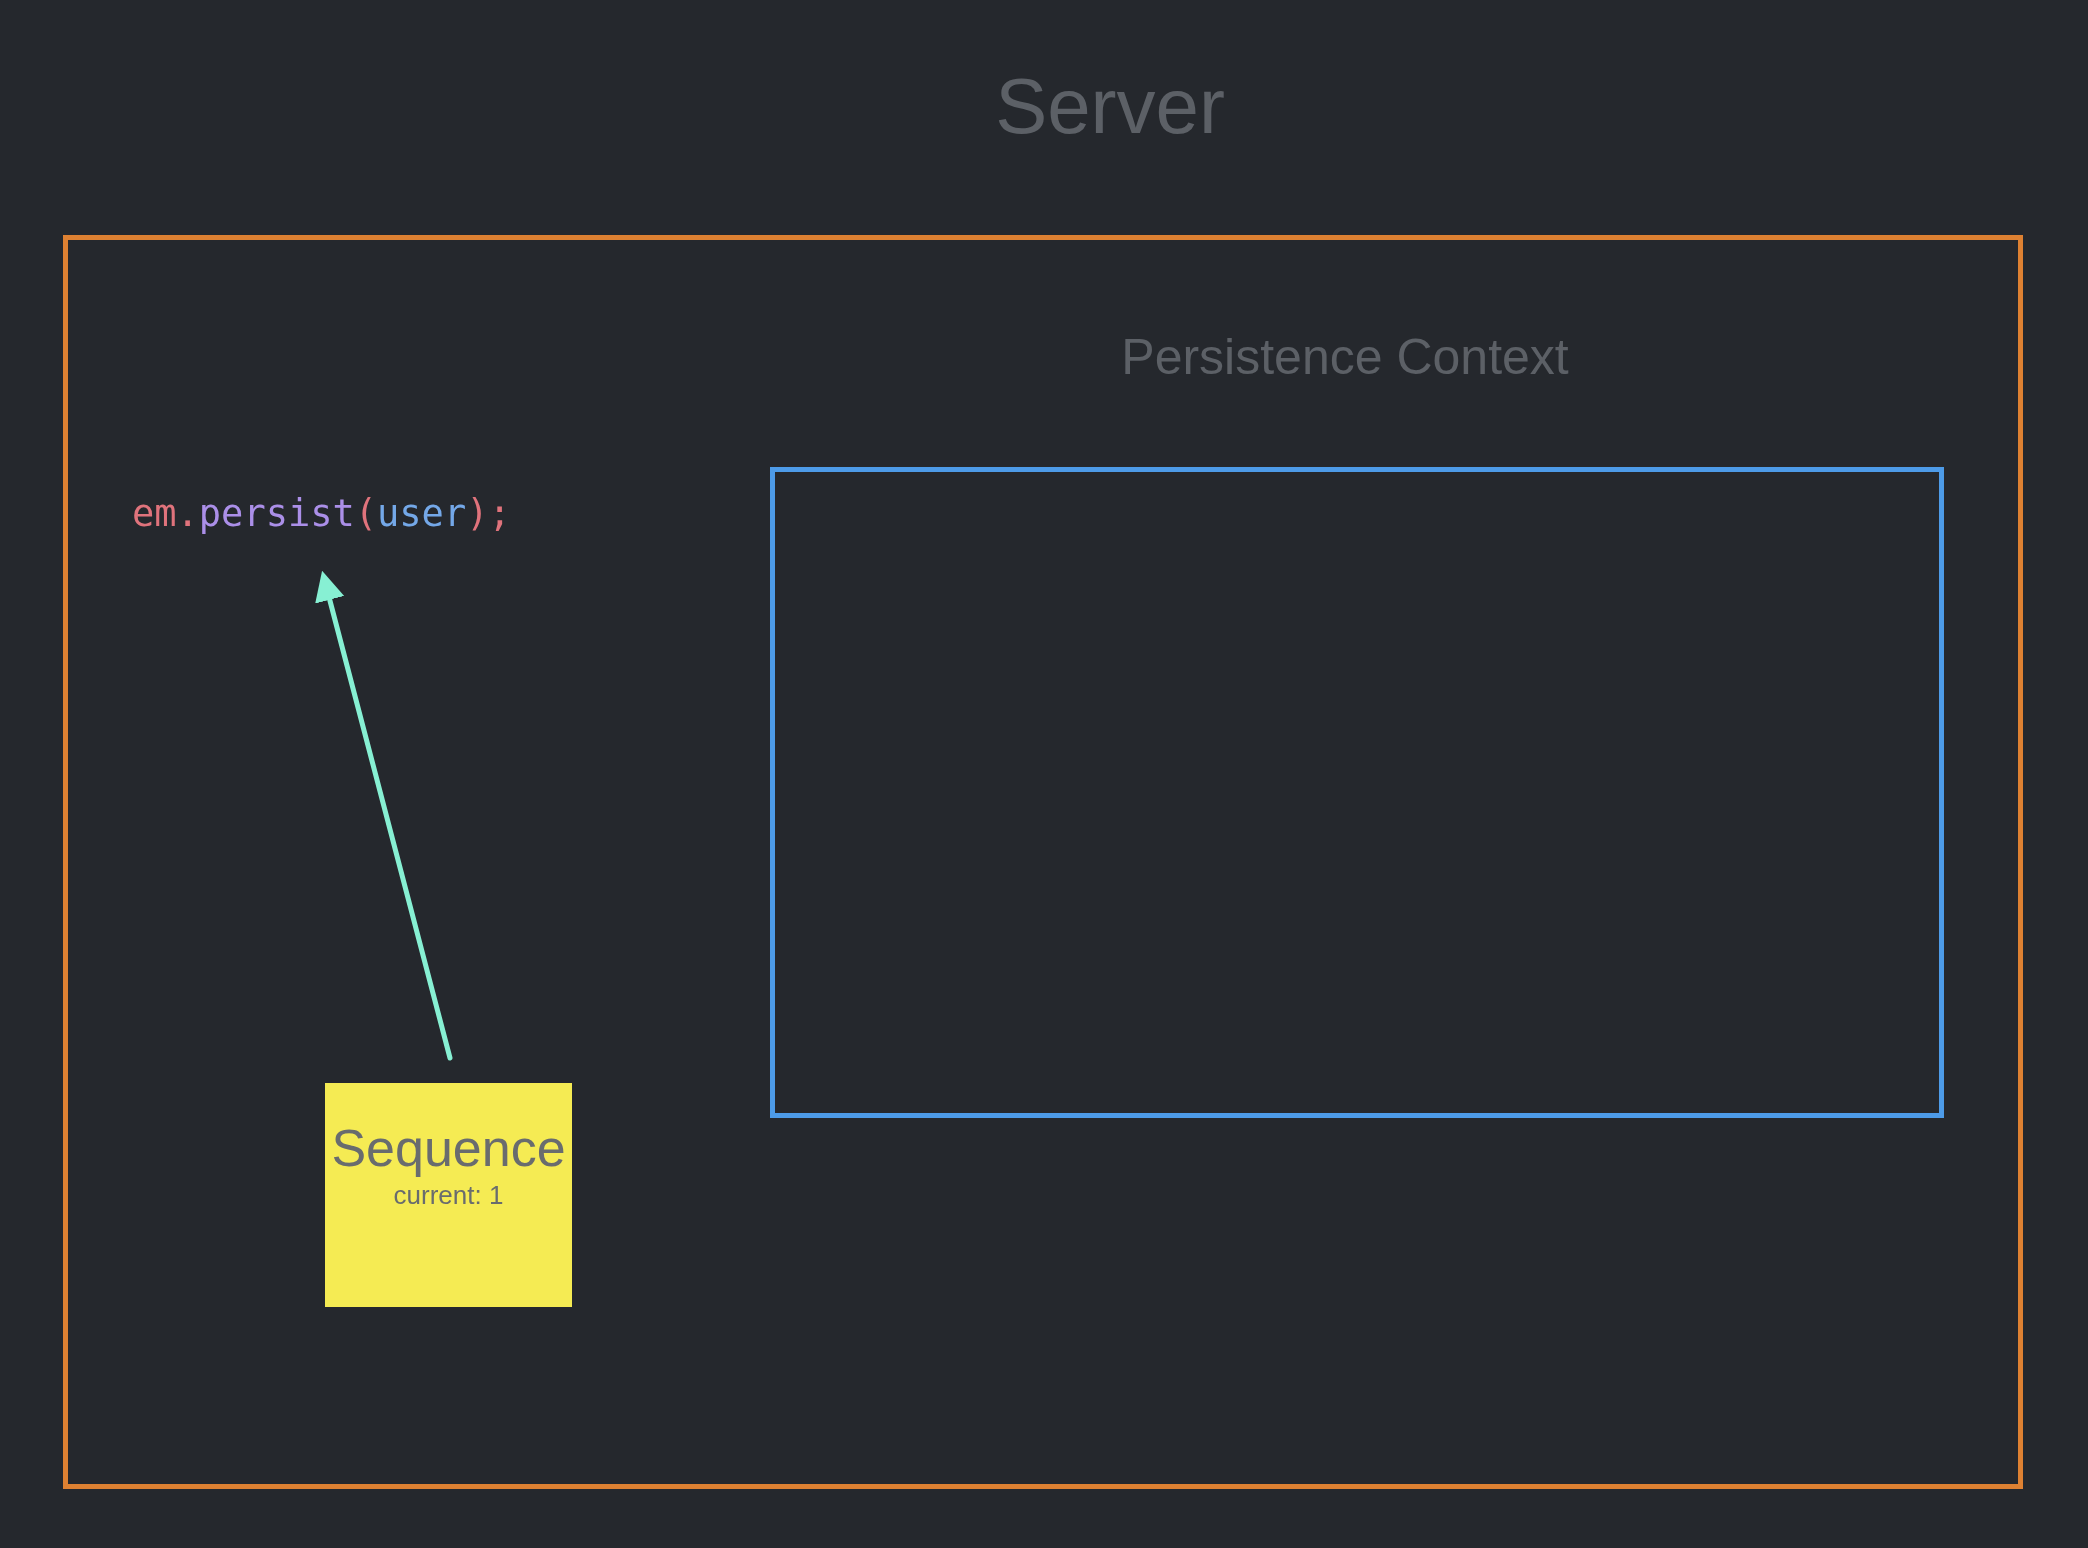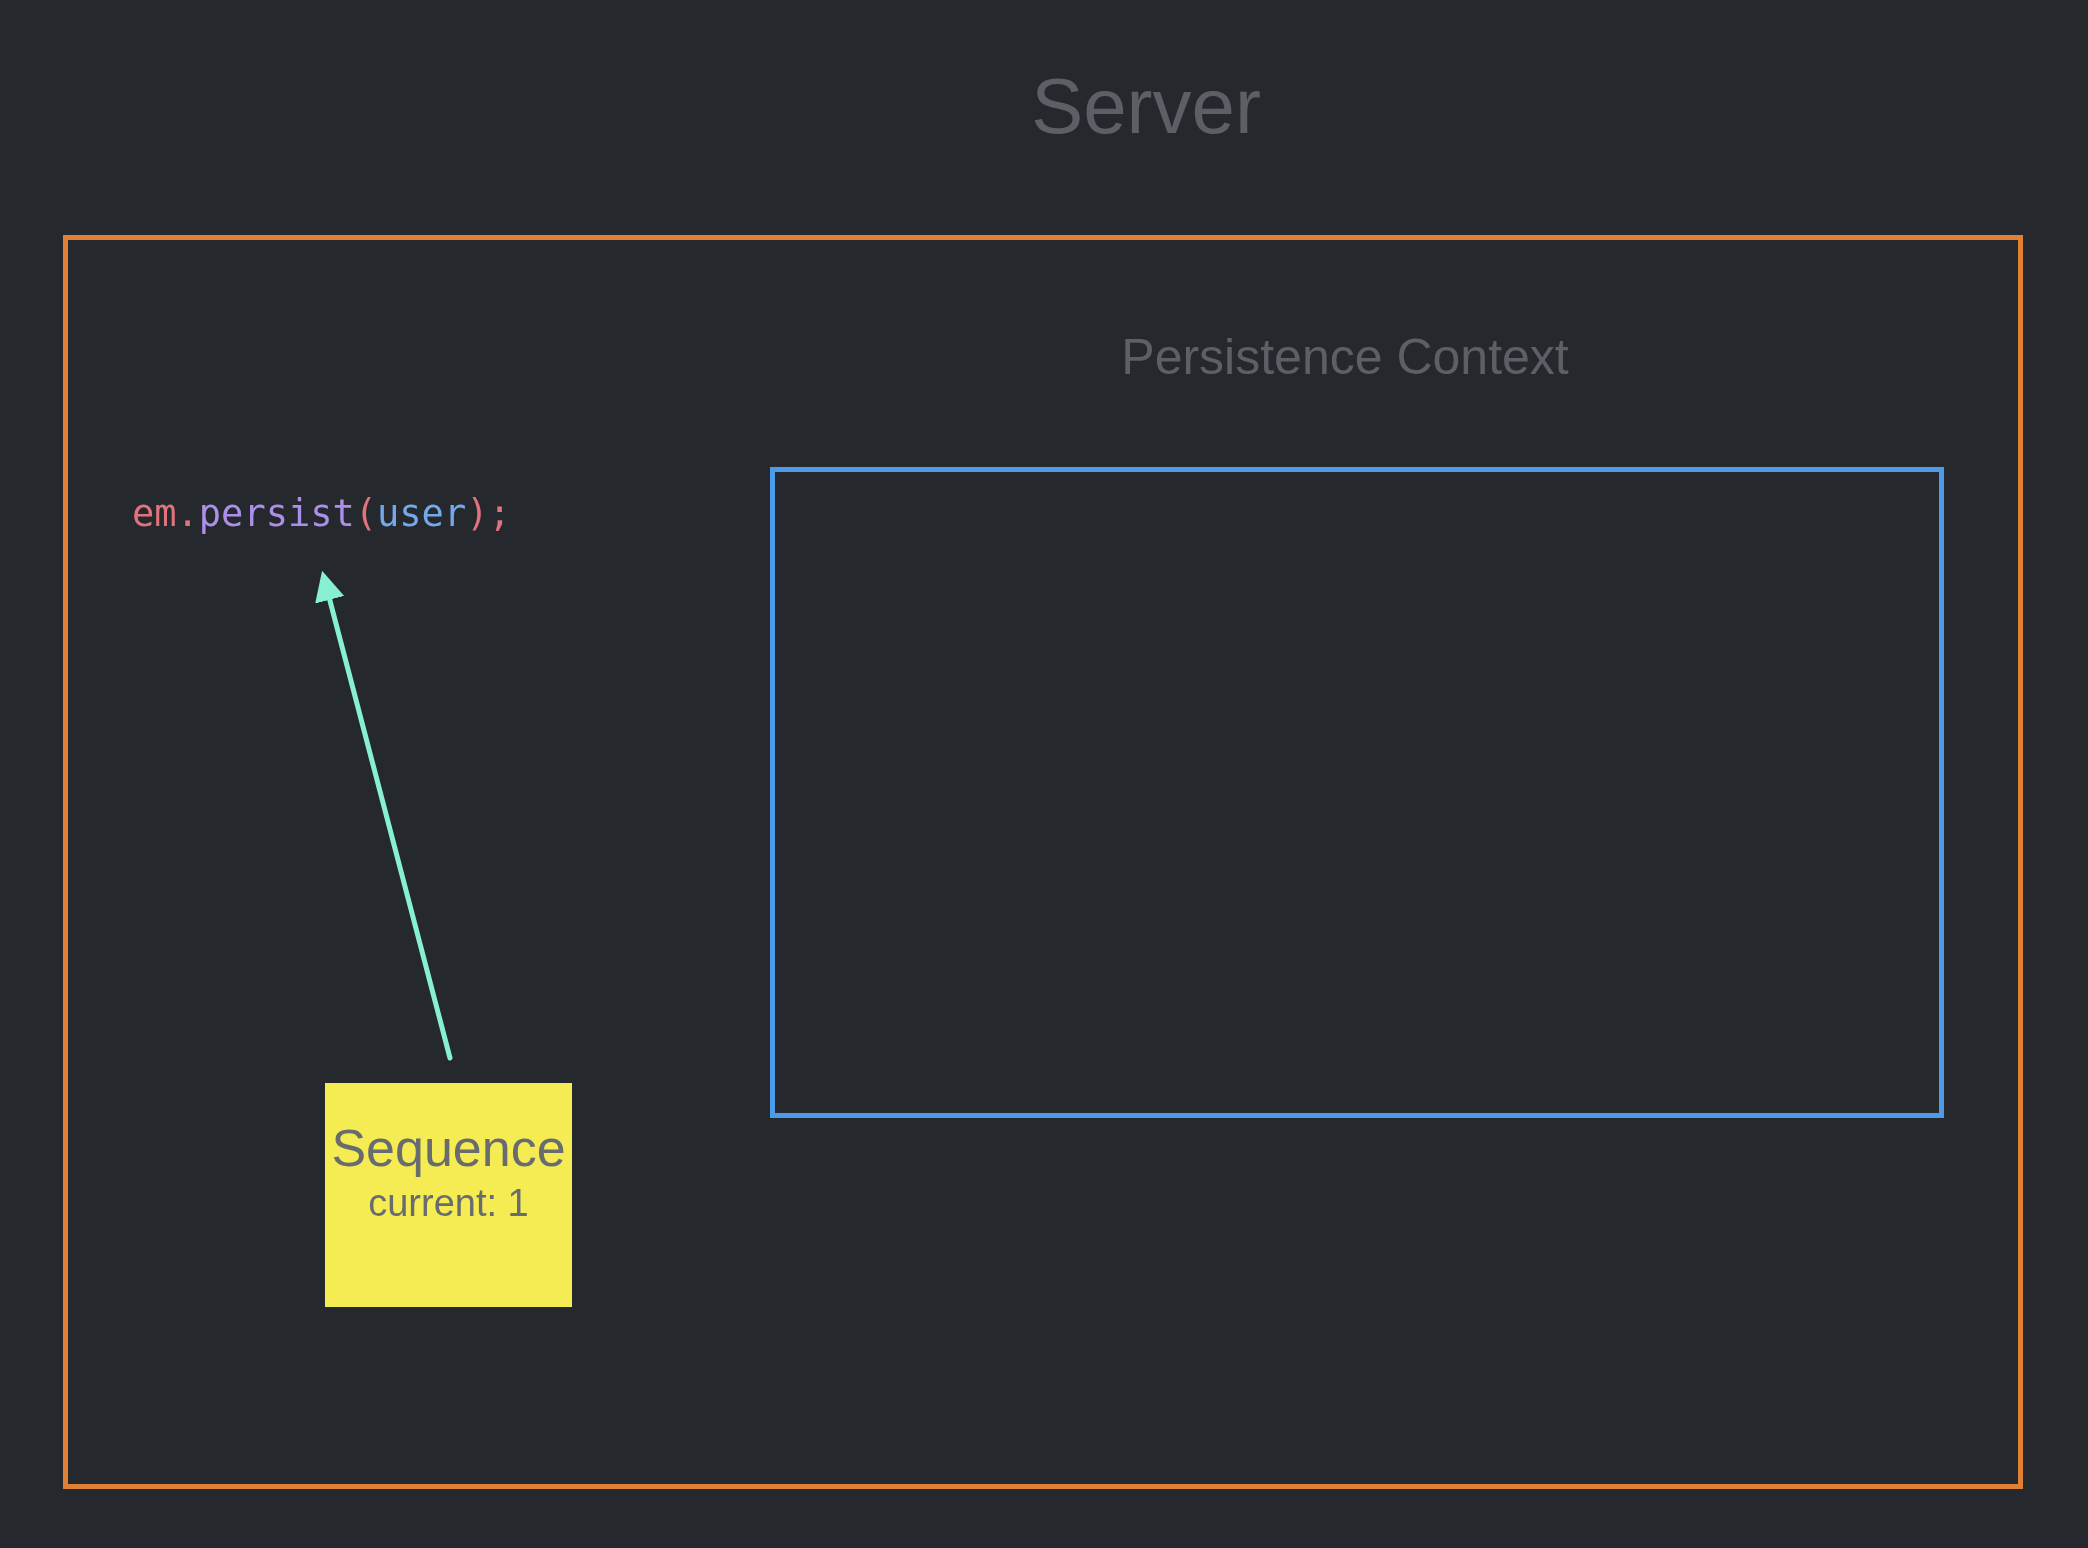--- a/index.html
+++ b/index.html
@@ -21,21 +21,20 @@
   }
   .diagram-title {
     position: absolute;
     top: 64px;
     left: 1110px;
     transform: translateX(-50%);
     font-size: 78px;
     line-height: 1.1;
     color: var(--label-gray);
     white-space: nowrap;
-    margin-left: 36px;
   }
   .server-box {
     position: absolute;
     left: 63px;
     top: 235px;
     width: 1960px;
     height: 1254px;
     border: 5px solid var(--server-border);
   }
   .pc-label {
@@ -89,21 +88,21 @@
     background: var(--note-bg);
     color: var(--note-text);
     text-align: center;
     padding-top: 36px;
   }
   .note-title {
     font-size: 52px;
     line-height: 1.15;
   }
   .note-line {
-    font-size: 38px;
+    font-size: 26px;
     line-height: 1.3;
   }
 </style>
 </head>
 <body>
 
 <div class="diagram-title">Server</div>
 
 <div class="server-box"></div>
 

